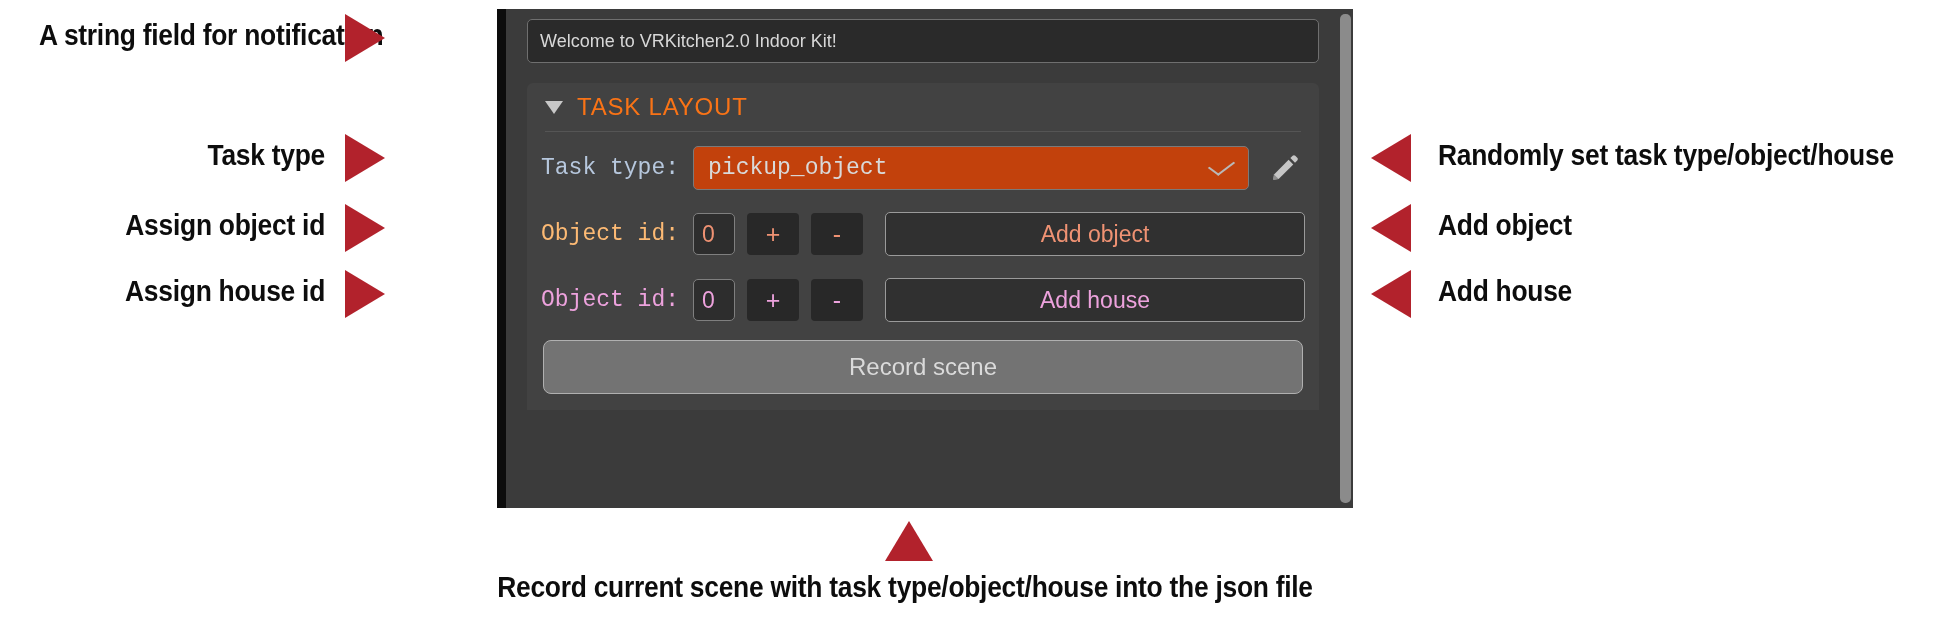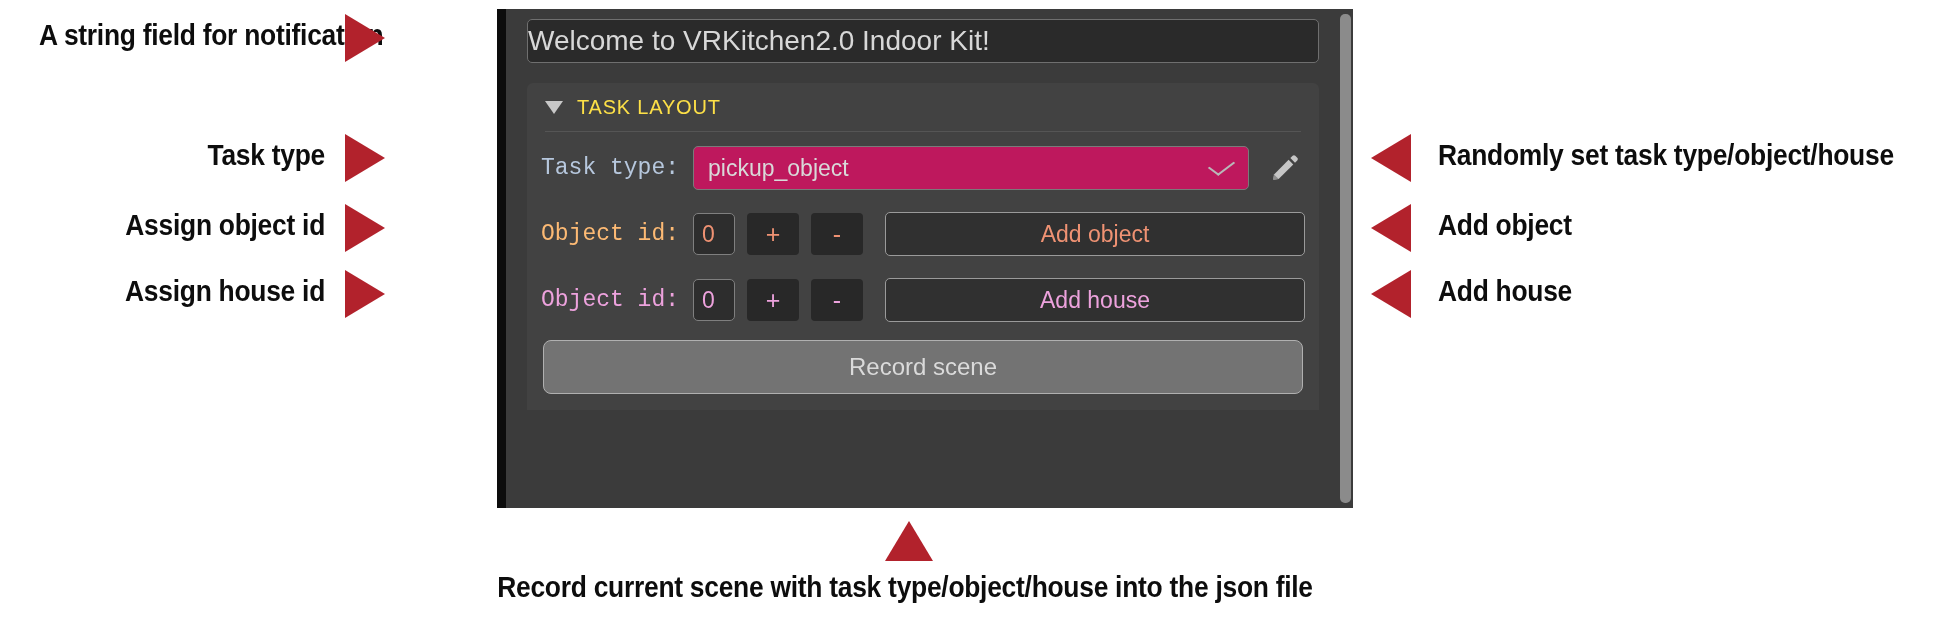--- a/index.html
+++ b/index.html
@@ -81,23 +81,23 @@
   }
 
   
   .string-field {
     height: 44px;
     background: #2a2a2a;
     border: 1px solid #6f6f6f;
     border-radius: 5px;
     display: flex;
     align-items: center;
-    padding: 0 0;
+    padding: 0 12px;
     color: #d8d8d8;
-    font-size: 28px;
+    font-size: 18px;
     box-sizing: border-box;
   }
 
   .gap { height: 20px; }
 
   
   .category {
     background: #424242;
     border-radius: 6px 6px 0 0;
     padding: 0 0 12px 0;
@@ -109,22 +109,22 @@
     padding-left: 18px;
     gap: 14px;
   }
   .tri-down {
     width: 0; height: 0;
     border-left: 9px solid transparent;
     border-right: 9px solid transparent;
     border-top: 13px solid #c8c8c8;
   }
   .cat-title {
-    color: #fde047;
-    font-size: 20px;
+    color: #f97316;
+    font-size: 24px;
     letter-spacing: 0.8px;
   }
   .cat-sep {
     height: 1px;
     background: #555555;
     margin: 0 18px 0 18px;
   }
   .cat-content { padding: 10px 14px 4px 14px; }
 
   
@@ -140,30 +140,31 @@
     margin-right: 14px;
     font-family: Liberation Mono, monospace;
   }
   .lbl-task  { color: #b6c7dd; }
   .lbl-obj   { color: #fdba74; }
   .lbl-house { color: #eda2dd; }
 
   .combo {
     flex: 1;
     height: 44px;
-    background: #be185d;
+    background: #c2410c;
     border: 1px solid #7a7a7a;
     border-radius: 5px;
     display: flex;
     align-items: center;
     justify-content: space-between;
     padding: 0 12px 0 14px;
     color: #d9d9d9;
     font-size: 23px;
     box-sizing: border-box;
+    font-family: Liberation Mono, monospace;
   }
   .chev {
     width: 19px; height: 11px;
     border-left: 2px solid #b9b9b9;
     border-bottom: 2px solid #b9b9b9;
     transform: rotate(-45deg) skew(8deg, 8deg);
     margin-bottom: 5px;
     margin-right: 4px;
   }
 

